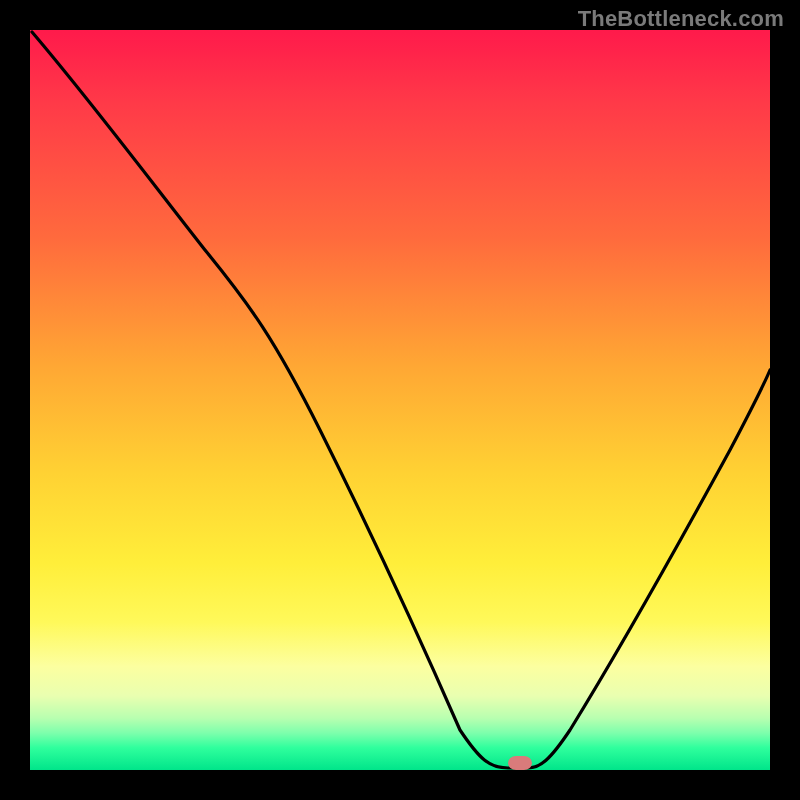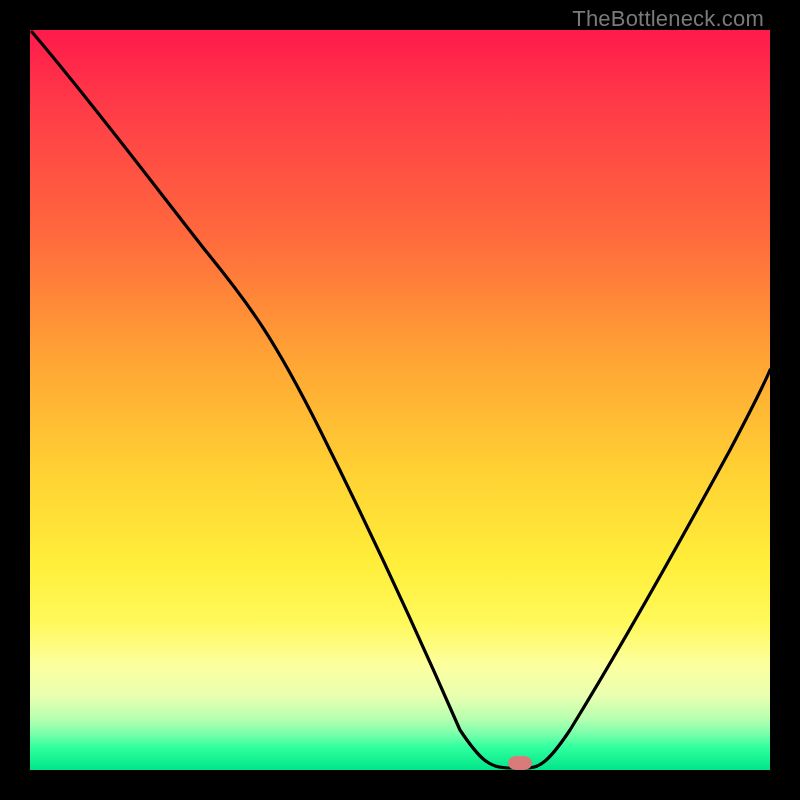--- a/index.html
+++ b/index.html
@@ -39,24 +39,24 @@
       #e9ffb0 90%,
       #b8ffb0 93%,
       #7dffac 95%,
       #2fff9d 97%,
       #00e58a 100%
     );
   }
   .attribution {
     position: absolute;
     top: 6px;
-    right: 36px;
+    right: 16px;
     color: #7a7a7a;
     font-size: 22px;
-    font-weight: 400;
+    font-weight: 700;
     letter-spacing: 0.2px;
   }
   svg.curve {
     position: absolute;
     left: 0;
     top: 0;
     width: 740px;
     height: 740px;
     pointer-events: none;
   }

